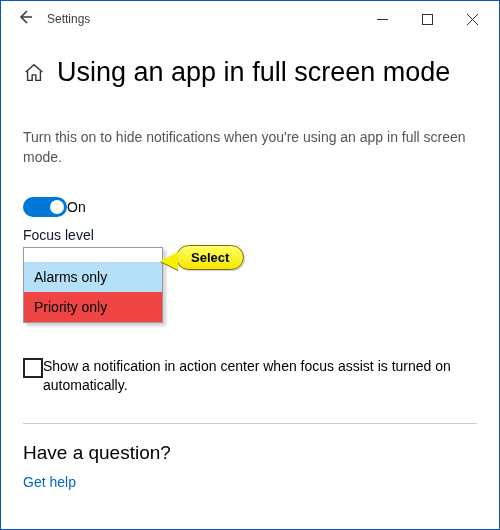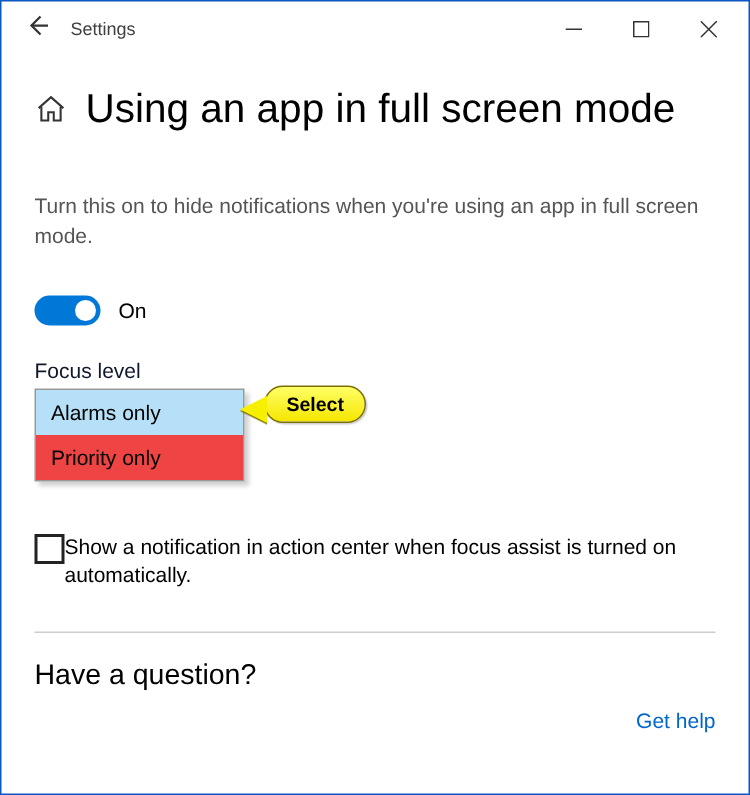--- a/index.html
+++ b/index.html
@@ -9,37 +9,37 @@
   .app-title { font-size: 12px; color: #404040; margin-left: 2px; }
   .win-controls { margin-left: auto; display: flex; }
   .win-btn { width: 45px; height: 30px; display: flex; align-items: center; justify-content: center; cursor: pointer; }
   .win-btn svg { stroke: #333; }
   .page { padding: 0 22px; }
   .page-header { display: flex; align-items: center; margin-top: 20px; margin-bottom: 40px; gap: 12px; }
   .home-icon { width: 22px; height: 22px; }
   .page-title { font-size: 27px; font-weight: 400; text-align: right; }
   .watermark { position: absolute; left: 50%; top: 120px; transform: translateX(-50%); font-family: Georgia, "Times New Roman", serif; font-size: 21px; color: rgba(160,160,160,0.7); text-shadow: 0 1px 1px #fff, 0 -1px 1px #999; pointer-events: none; letter-spacing: .5px; }
   .desc { font-size: 14px; color: #555; margin-bottom: 30px; line-height: 1.4; }
-  .toggle-row { display: flex; align-items: center; gap: 12px; margin-bottom: 22px; }
+  .toggle-row { display: flex; align-items: center; gap: 0; margin-bottom: 10px; }
   .toggle { width: 44px; height: 20px; border-radius: 10px; background: #0078d7; position: relative; cursor: pointer; }
   .toggle::after { content: ""; position: absolute; right: 3px; top: 3px; width: 14px; height: 14px; border-radius: 50%; background: #fff; }
   .toggle-label { font-size: 14px; }
   .field-label { font-size: 14px; color: #0f172a; margin-bottom: 4px; }
   .dropdown { width: 140px; background: #fff; border: 1px solid #999; box-shadow: 3px 3px 3px rgba(0,0,0,0.18); font-size: 14px; position: relative; }
   .dropdown-item { padding: 7px 10px; cursor: pointer; }
-  .dropdown-item.selected { background: #b6e0f7; }
+  .dropdown-item.selected { background: #b6e0f7; margin-top: 14px; }
   .dropdown-item.hov { background: #ef4444; }
   .balloon { position: absolute; left: 136px; top: -3px; display: flex; align-items: flex-end; pointer-events: none; }
   .balloon-tail { width: 0; height: 0; border-top: 9px solid transparent; border-bottom: 9px solid transparent; border-right: 18px solid #f7ef00; filter: drop-shadow(0 1px 0 #7c6f00); }
   .balloon-body { background: linear-gradient(#ffff66,#f5e600); border: 1px solid #7c6f00; border-radius: 14px; padding: 4px 14px; font-size: 13px; font-weight: 700; color: #000; margin-left: -2px; box-shadow: 1px 1px 1px rgba(0,0,0,.2); }
   .check-row { display: flex; align-items: flex-start; gap: 0; margin-top: 34px; font-size: 14px; line-height: 1.35; }
   .checkbox { width: 20px; height: 20px; border: 2px solid #222; flex-shrink: 0; cursor: pointer; margin-top: 1px; }
   .divider { border: none; border-top: 1px solid #ccc; margin: 28px 0 18px 0; }
   .question { font-size: 19px; font-weight: 400; margin-bottom: 10px; }
-  .link { font-size: 14px; color: #0066cc; cursor: pointer; text-align: right; }
+  .link { font-size: 14px; color: #0066cc; cursor: pointer; }
 </style>
 </head>
 <body>
 
 <div class="titlebar">
   <div class="back-arrow">
     <svg width="16" height="16" viewBox="0 0 16 16">
         <path d="M10 2 L4 8 L10 14" fill="none" stroke="#333" stroke-width="1.5"></path>
         <line x1="4" y1="8" x2="15" y2="8" stroke="#333" stroke-width="1.5"></line>
       </svg>

